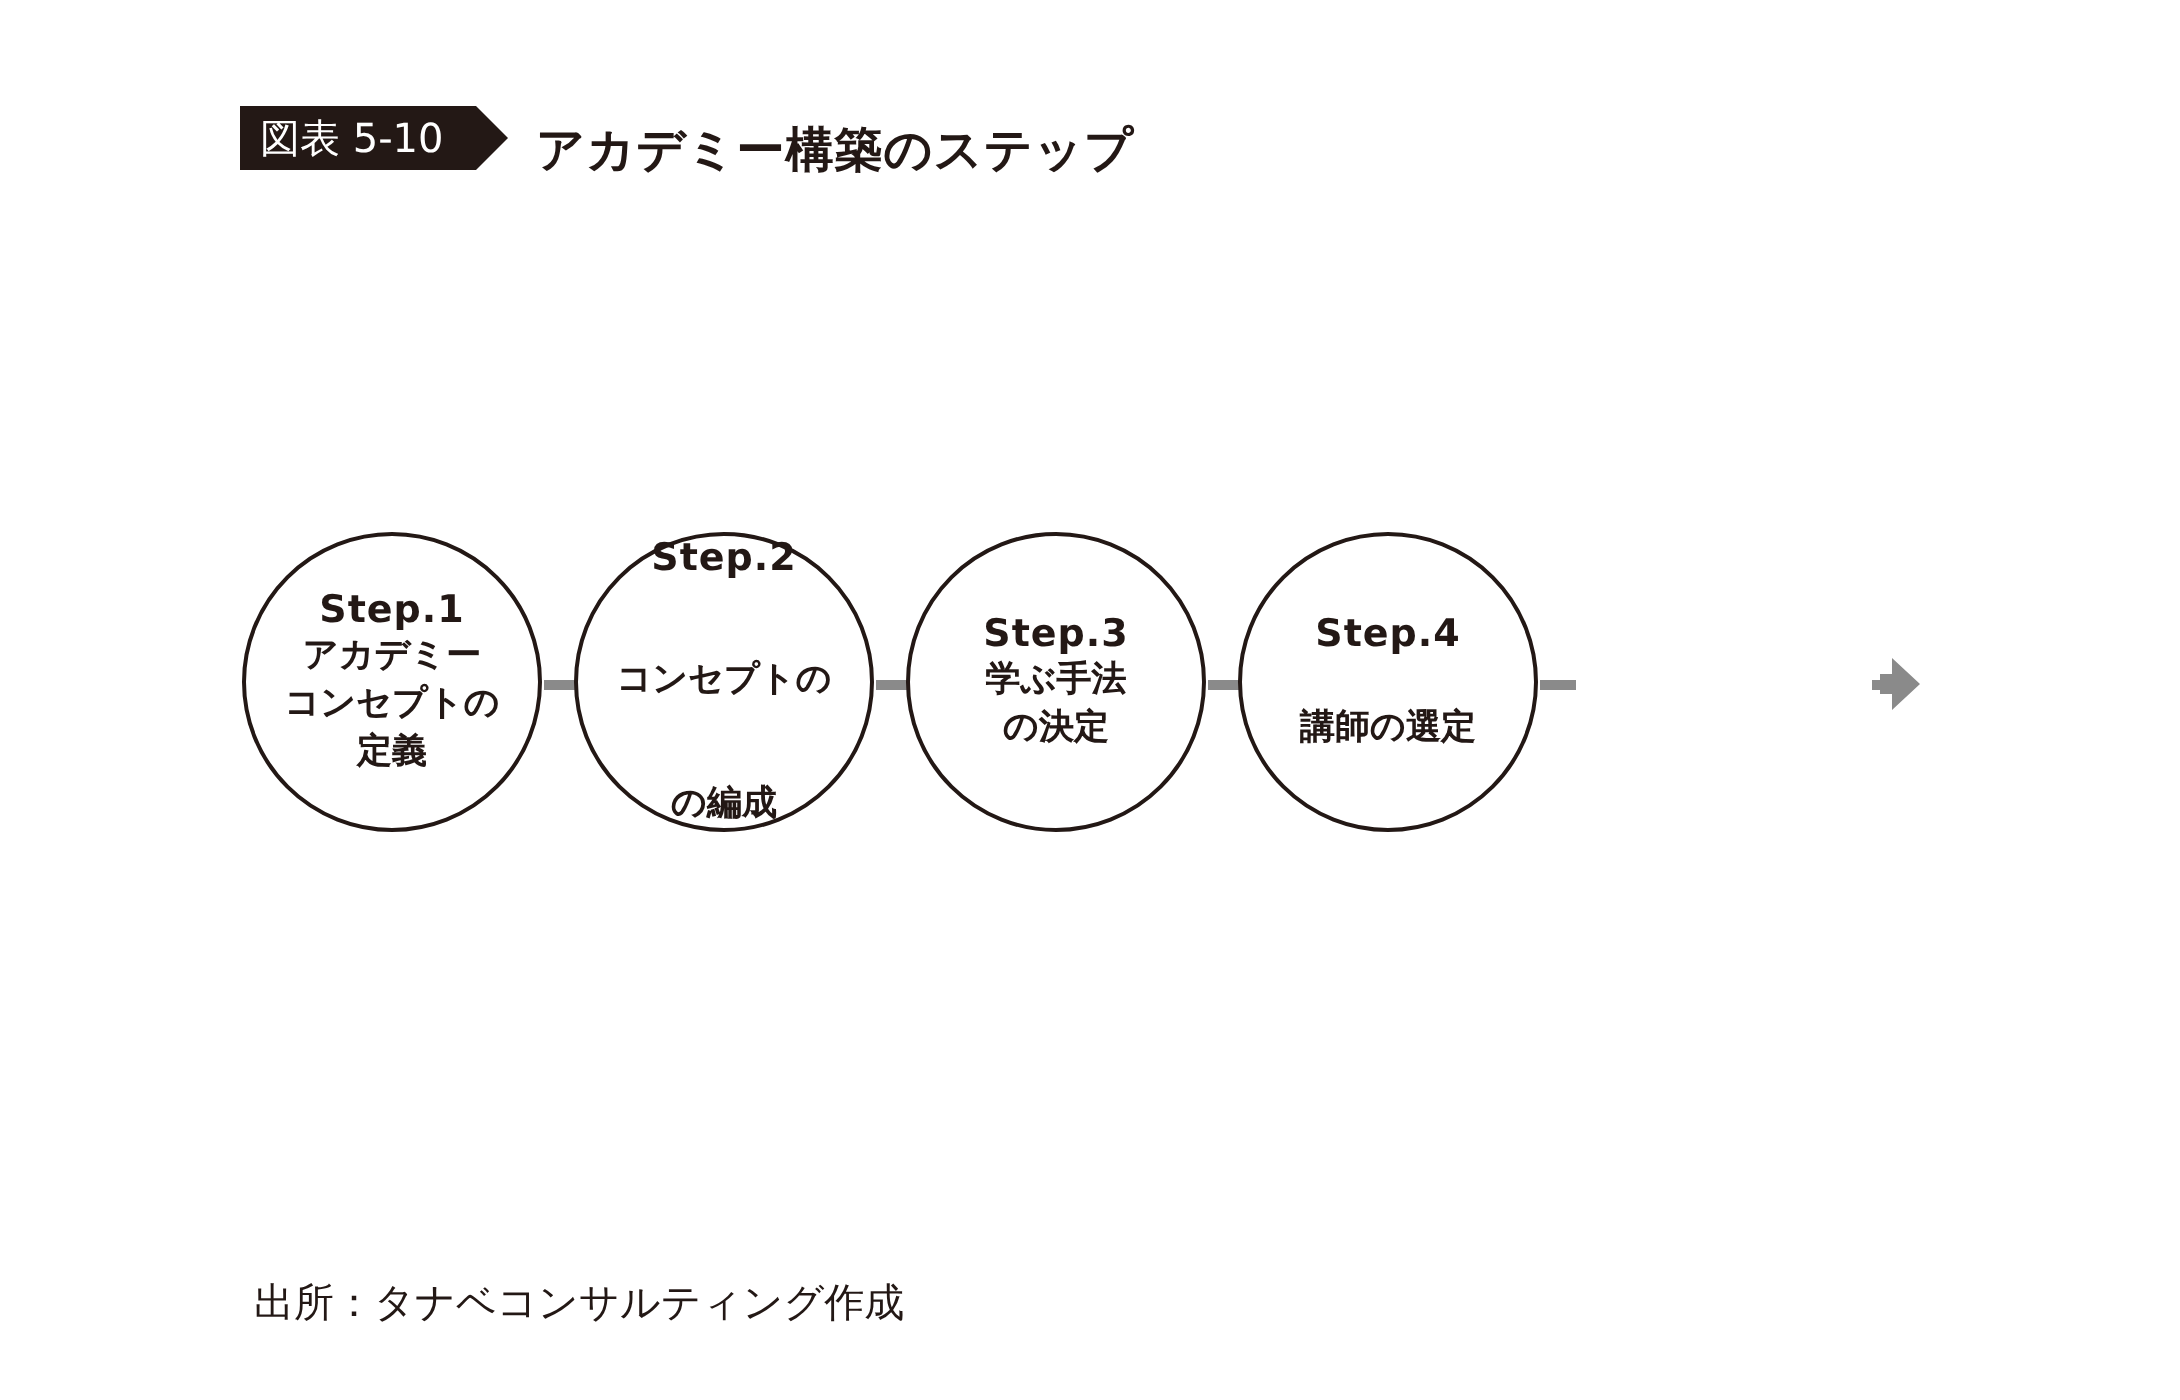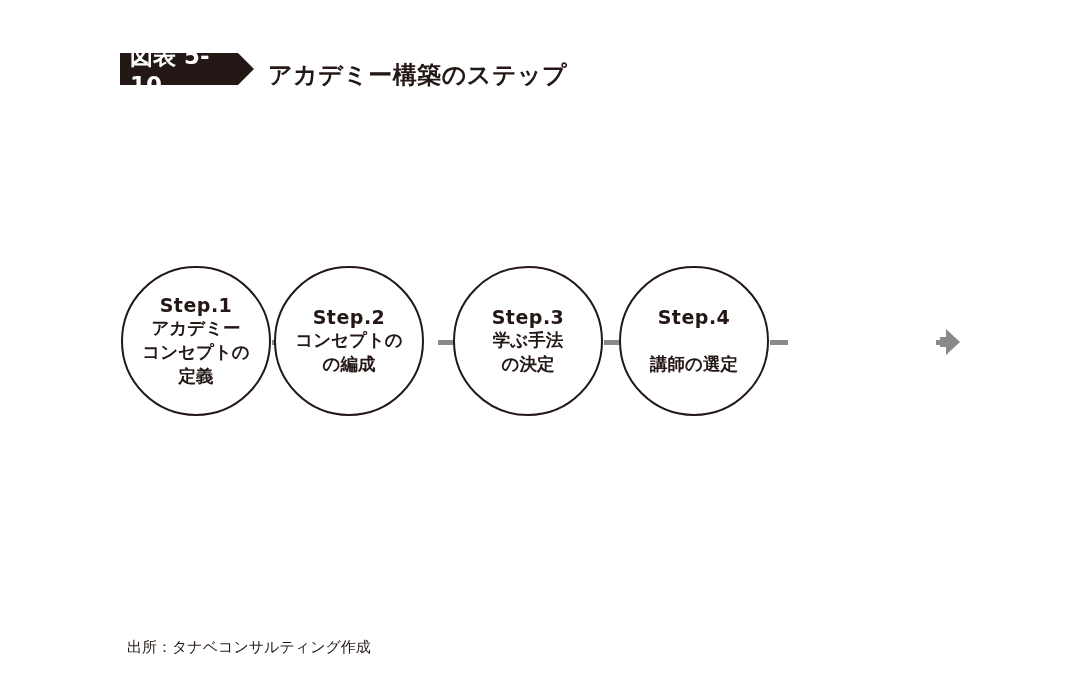--- a/index.html
+++ b/index.html
@@ -4,38 +4,38 @@
 <style>
   html, body { margin:0; padding:0; }
   body {
     width:1090px; height:700px; background:#ffffff; position:relative; overflow:hidden;
     font-family: "DejaVu Sans", "Liberation Sans", sans-serif; color:#231815;
   }
   .header { position:absolute; left:120px; top:53px; height:32px; display:flex; align-items:center; }
   .badge {
     position:relative; height:32px; background:#231815; color:#fff;
     display:flex; align-items:center; padding:0 12px 0 10px;
-    font-weight:bold; font-size:23px; letter-spacing:0px; width:118px; box-sizing:border-box;
+    font-weight:normal; font-size:20px; letter-spacing:0px; width:118px; box-sizing:border-box;
   }
   .badge-arrow {
     width:0; height:0; border-top:16px solid transparent; border-bottom:16px solid transparent;
     border-left:16px solid #231815;
   }
   .title { margin-left:14px; font-weight:bold; font-size:24px; color:#231815; letter-spacing:0.5px;margin-top:12px; }
   .flow { position:absolute; left:0; top:0; width:1090px; height:540px; }
   .connector { position:absolute; height:5px; background:#8a8a8a; top:340px; }
   .circle {
     position:absolute; width:150px; height:150px; border:2.5px solid #231815; border-radius:50%;
     background:#fff; display:flex; flex-direction:column; align-items:center; justify-content:center;
     text-align:center; box-sizing:border-box;
   }
   .step-label { font-weight:bold; font-size:19px; line-height:22px; letter-spacing:0.5px; }
   .step-line { font-weight:bold; font-size:17.5px; line-height:24px; white-space:nowrap; }
   .end-arrow { position:absolute; left:938px; top:329px; width:22px; height:26px; }
-  .source { position:absolute; left:127px; top:638px; font-size:15px; color:#231815; }
+  .source { position:absolute; left:127px; top:638px; font-size:20px; color:#231815; }
 </style>
 </head>
 <body>
 
 <div class="header">
   <div class="badge">
     <span>図表 5-10</span>
   </div>
   <div class="badge-arrow"></div>
   <div class="title">アカデミー構築のステップ</div>
@@ -51,21 +51,21 @@
     <polygon points="2,8 8,8 8,0 22,13 8,26 8,18 2,18" fill="#8a8a8a"></polygon>
   </svg>
 
   <div class="circle" style="left:121px; top:266px;">
     <div class="step-label">Step.1</div>
     <div class="step-line">アカデミー</div>
     <div class="step-line">コンセプトの</div>
     <div class="step-line">定義</div>
   </div>
 
-  <div class="circle" style="left:274px; top:266px;">
+  <div class="circle" style="left:287px; top:266px;justify-content:space-between;">
     <div class="step-label">Step.2</div>
     <div class="step-line">コンセプトの</div>
     <div class="step-line">の編成</div>
   </div>
 
   <div class="circle" style="left:453px; top:266px;">
     <div class="step-label">Step.3</div>
     <div class="step-line">学ぶ手法</div>
     <div class="step-line">の決定</div>
   </div>

